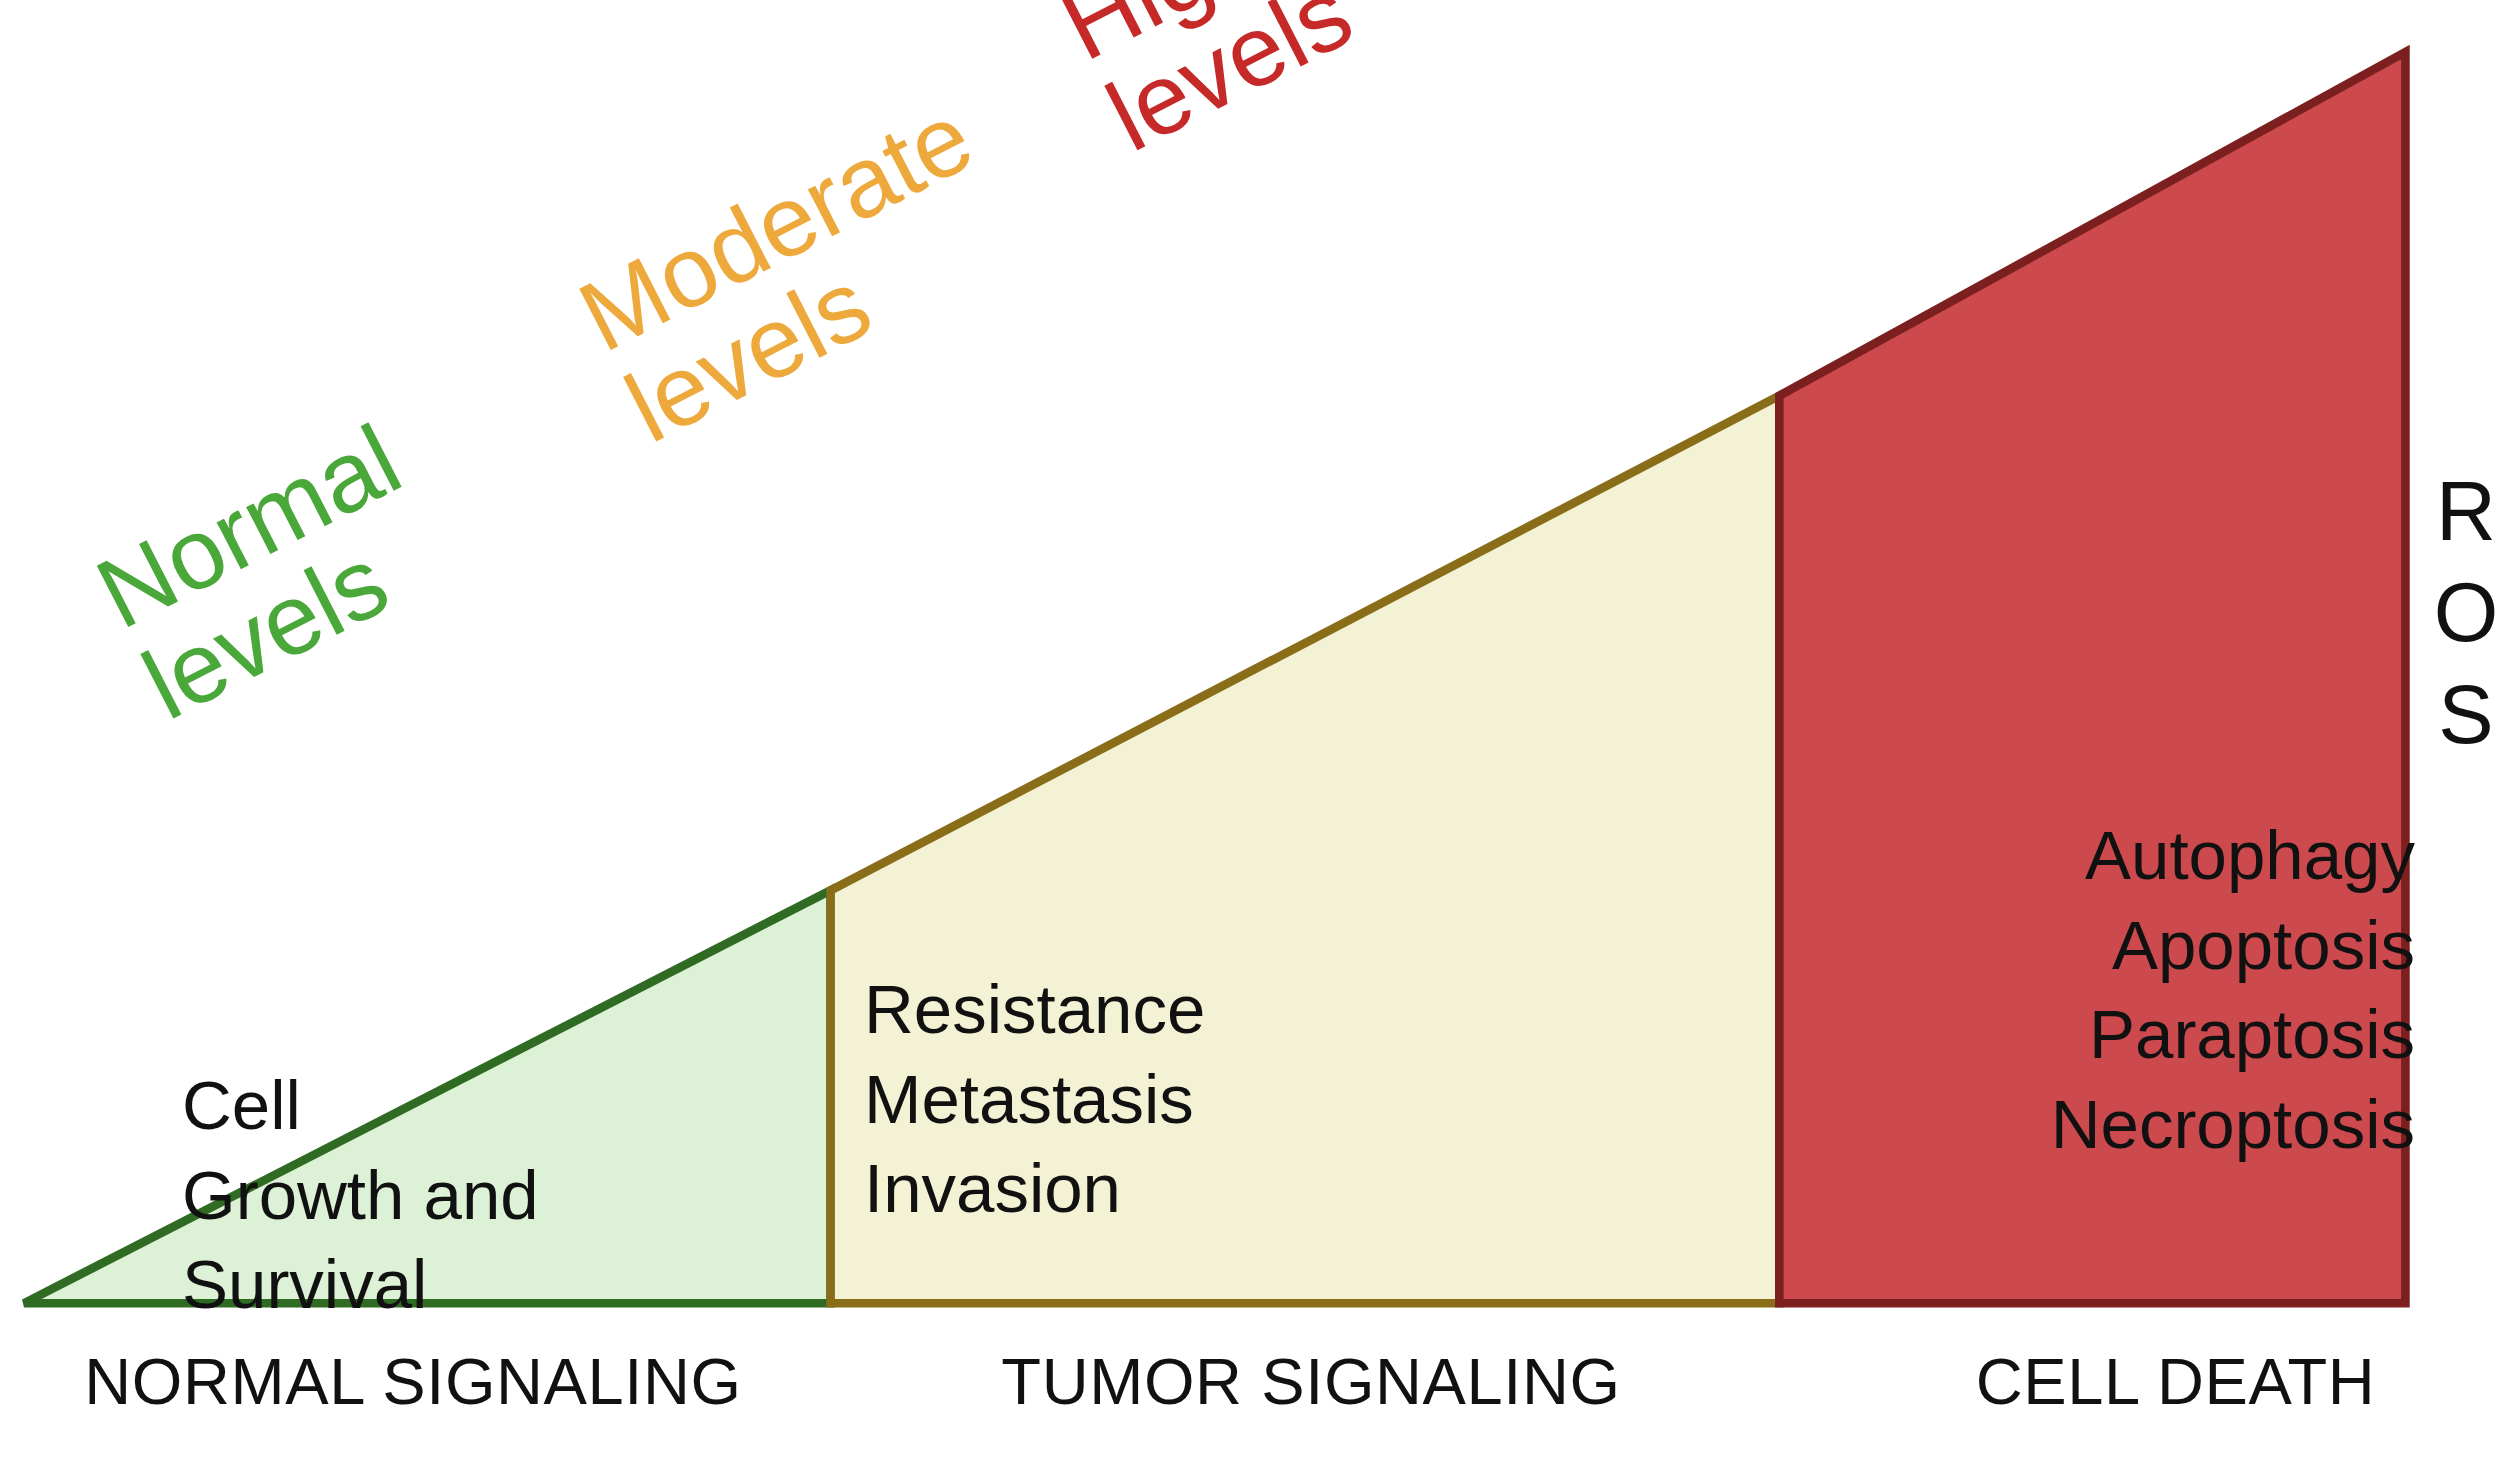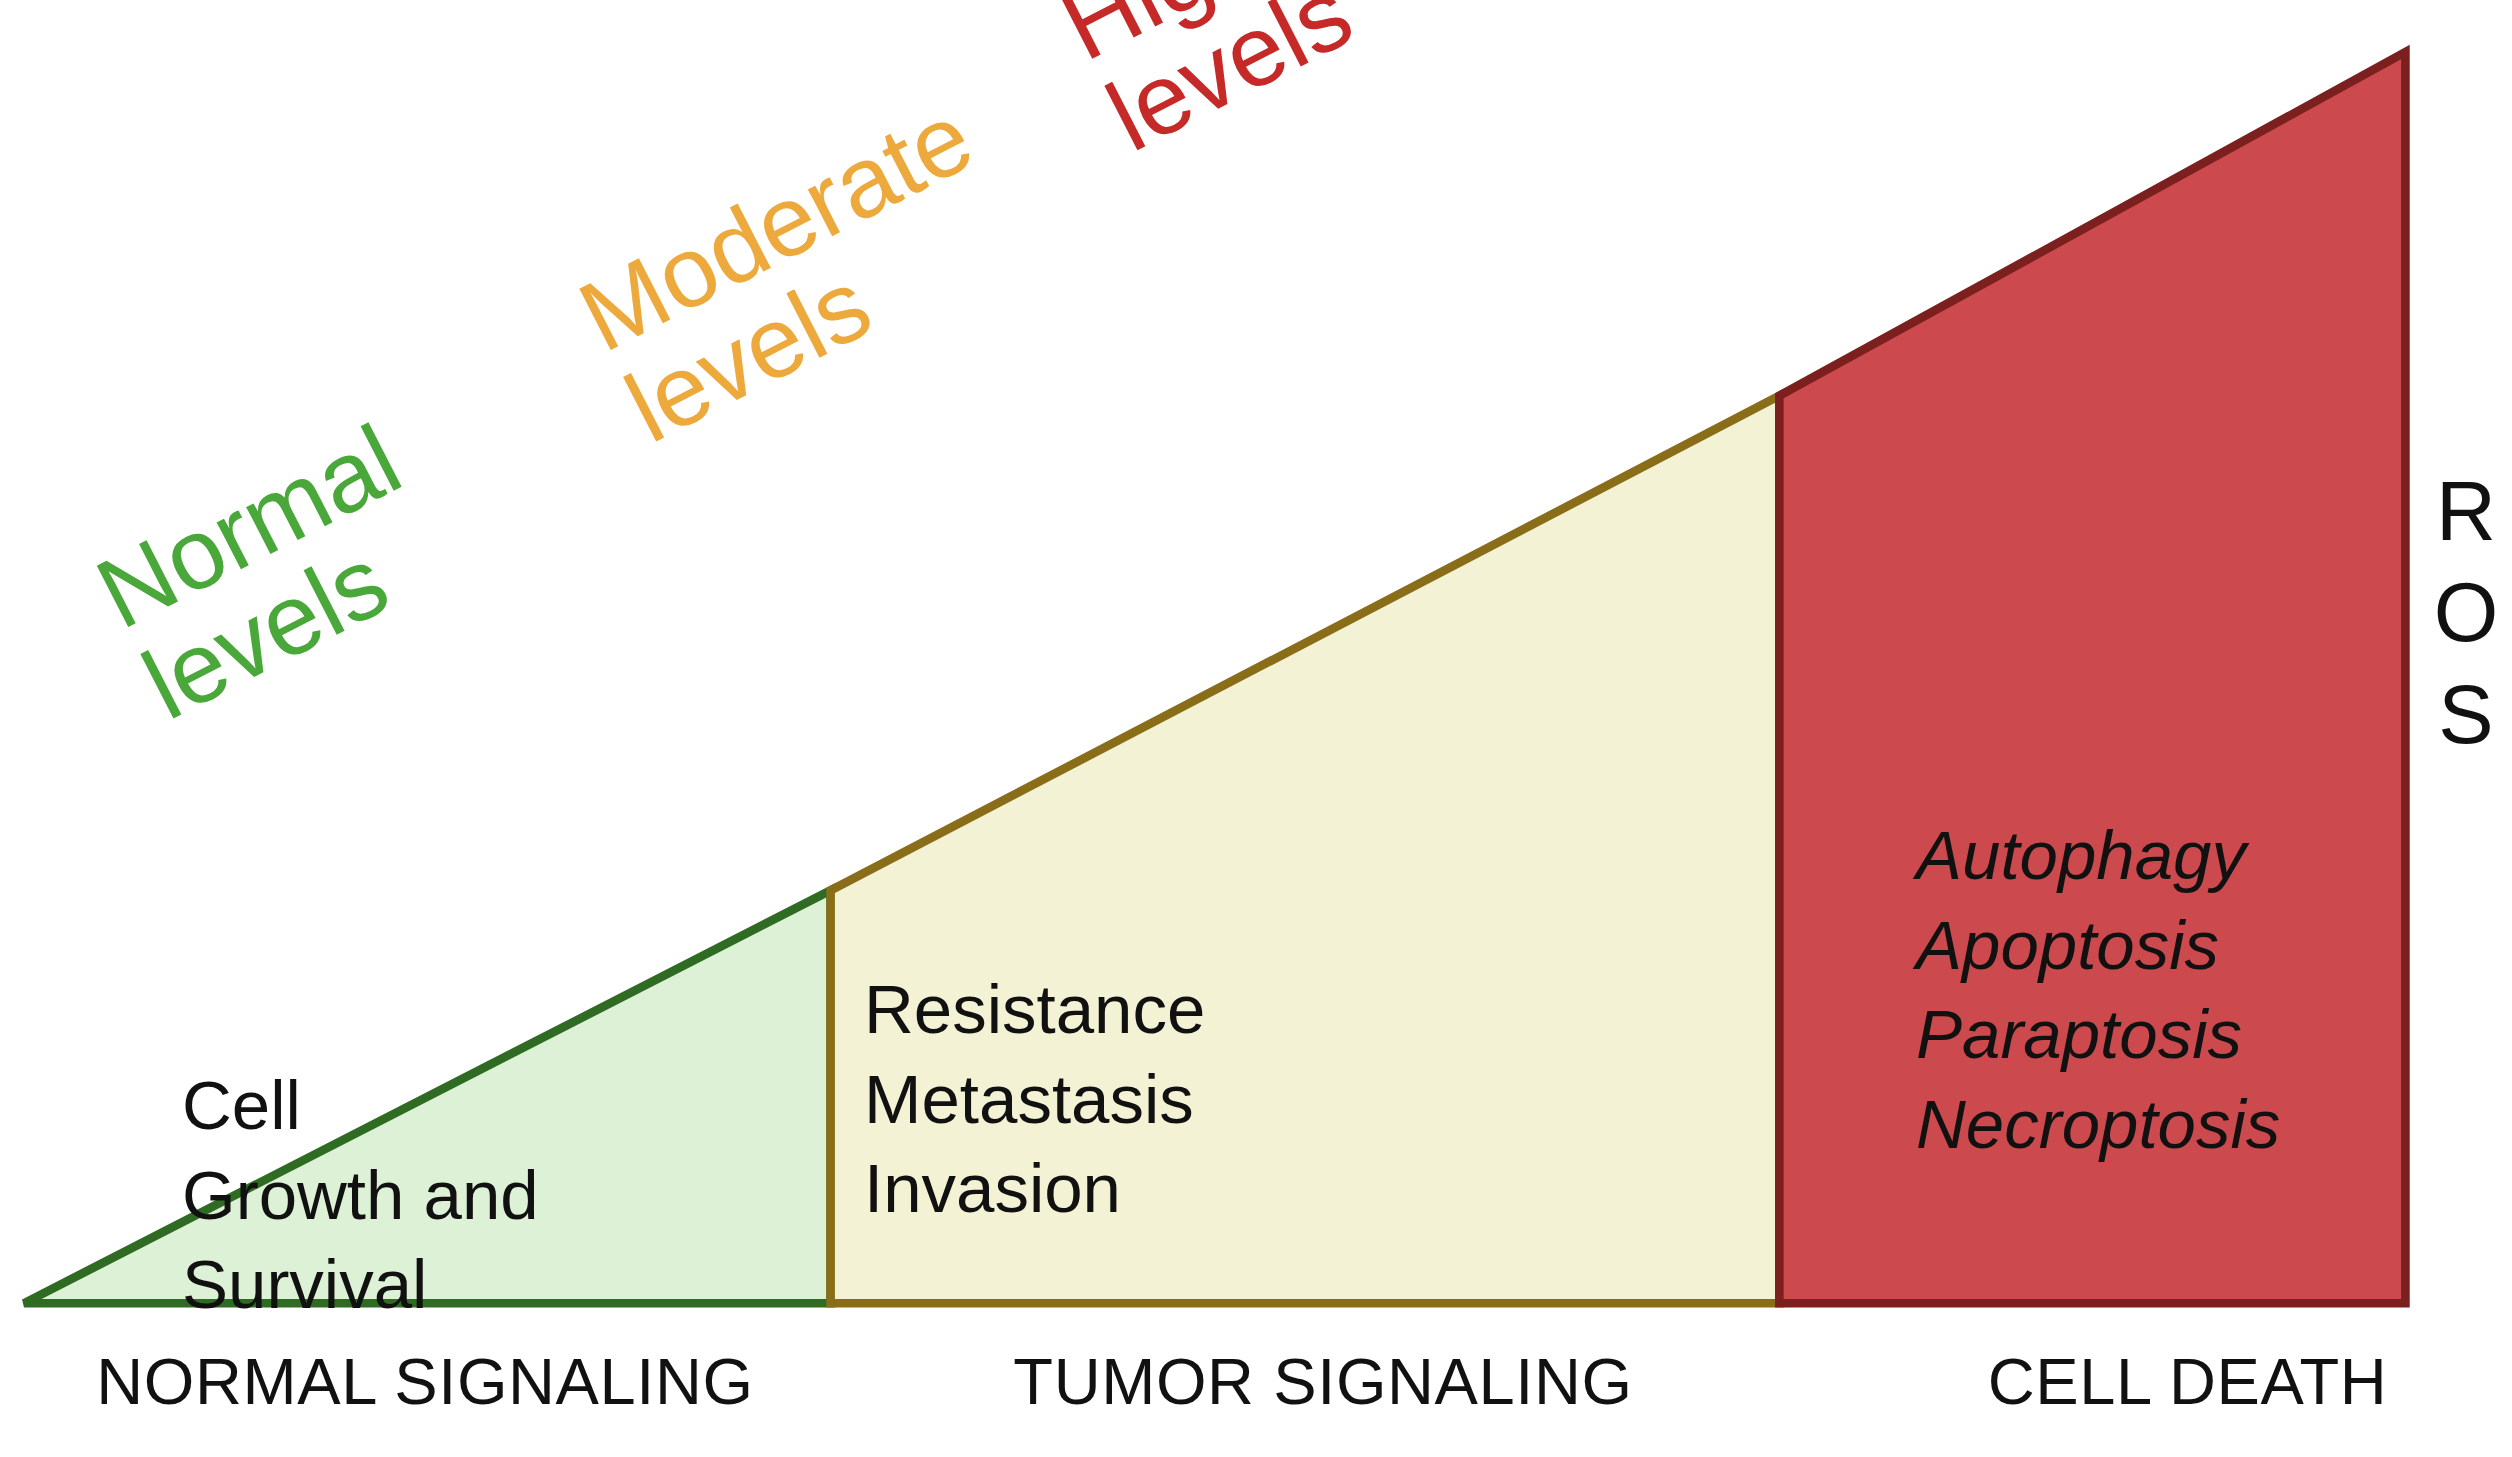--- a/index.html
+++ b/index.html
@@ -83,41 +83,39 @@
   #text-yellow {
     left: 864px;
     top: 965px;
     width: 893px;
     text-align: left;
   }
   #text-red {
     left: 1916px;
     top: 811px;
     width: 499px;
-    text-align: left;
-    font-style: italic;
+    text-align: right;
   }
 
   
   #caption-row {
     position: absolute;
     left: 0;
     top: 1344px;
     width: 2512px;
     height: 96px;
   }
   .caption {
     position: absolute;
     font-family: "Liberation Sans", sans-serif;
     font-size: 65px;
     letter-spacing: 0.6px;
     color: #111111;
     text-align: center;
     white-space: nowrap;
-    padding-left: 12px;
   }
   #caption-0 { left: 0px;    width: 826px;  }
   #caption-1 { left: 826px;  width: 970px; }
   #caption-2 { left: 1796px; width: 759px;  }
 
   
   #ros-title {
     position: absolute;
     left: 2420px;
     top: 461px;

